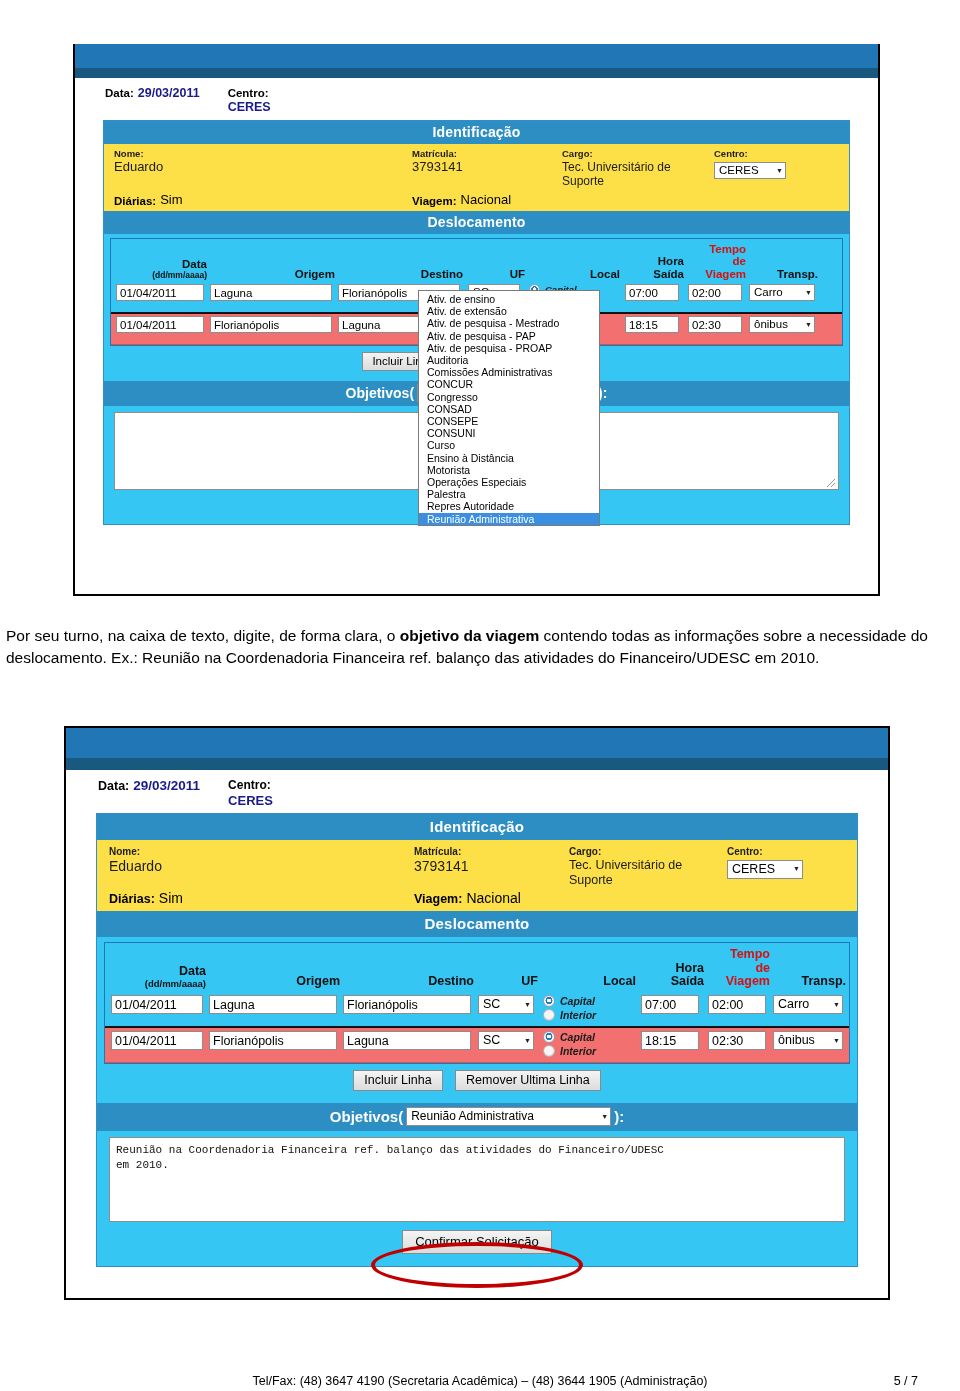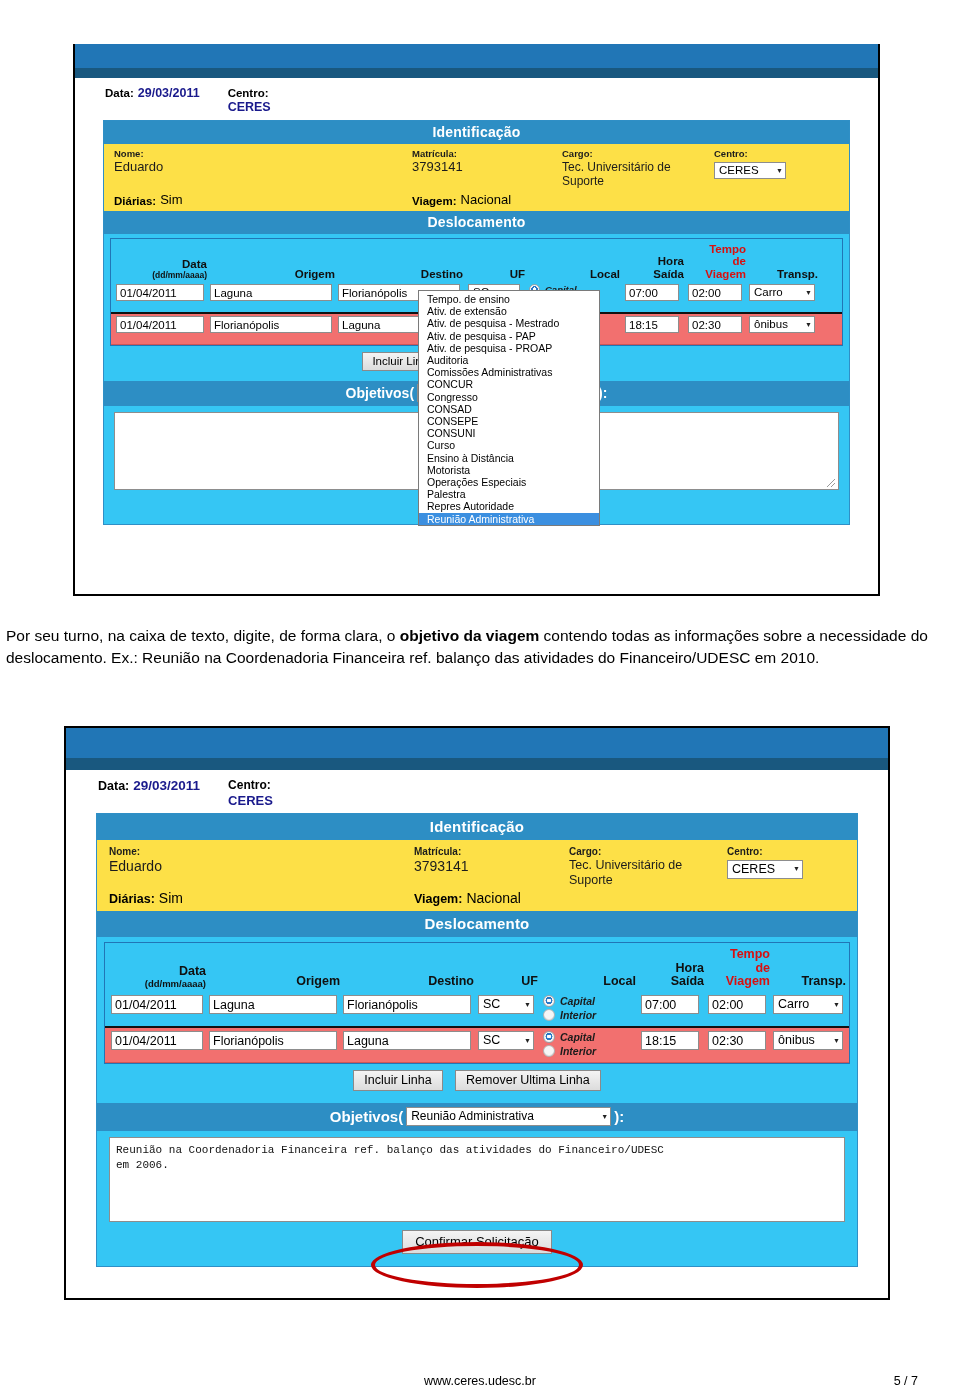--- a/index.html
+++ b/index.html
@@ -374,21 +374,21 @@
             <span class="grip"></span>
           </div>
           <div style="text-align:center;padding:4px 0 6px;">
             <span class="btn" style="visibility:hidden;">Confirmar Solicitação</span>
           </div>
         </div>
       </div>
     </div>
 
     <div class="dd-list" id="dd-list" style="left:343px; top:246px; width:182px;">
-        <div class="opt">Tempo. de ensino</div>
+        <div class="opt">Ativ. de ensino</div>
         <div class="opt">Ativ. de extensão</div>
         <div class="opt">Ativ. de pesquisa - Mestrado</div>
         <div class="opt">Ativ. de pesquisa - PAP</div>
         <div class="opt">Ativ. de pesquisa - PROAP</div>
         <div class="opt">Auditoria</div>
         <div class="opt">Comissões Administrativas</div>
         <div class="opt">CONCUR</div>
         <div class="opt">Congresso</div>
         <div class="opt">CONSAD</div>
         <div class="opt">CONSEPE</div>
@@ -579,29 +579,30 @@
           <span>Objetivos(</span>
           <span class="sel" style="width:205px;height:19px;font-size:12px;">
             <span style="font-weight:normal;color:#000;">Reunião Administrativa</span>
             <span class="caret">▼</span>
           </span>
           <span>):</span>
         </div>
 
         <div class="obj-body" style="padding:6px 12px 4px;">
           <div class="ta" style="height:85px;white-space:pre-wrap;font-size:11px;">Reunião na Coordenadoria Financeira ref. balanço das atividades do Financeiro/UDESC
-em 2006.</div>
+em 2010.</div>
           <div style="text-align:center;padding:8px 0 8px;position:relative;">
             <span class="btn" style="font-size:13px;padding:3px 12px 4px;">Confirmar Solicitação</span>
           </div>
         </div>
       </div>
     </div>
 
     <div class="ellipse" style="left:305px; top:514px; width:212px; height:46px;"></div>
   </div>
 
   <div class="footer">
+    <div>Tel/Fax: (48) 3647 4190 (Secretaria Acadêmica) – (48) 3644 1905 (Administração)</div>
     <div>www.ceres.udesc.br</div>
     <div class="pg">5 / 7</div>
   </div>
 
 </div>
 
 </body></html>

